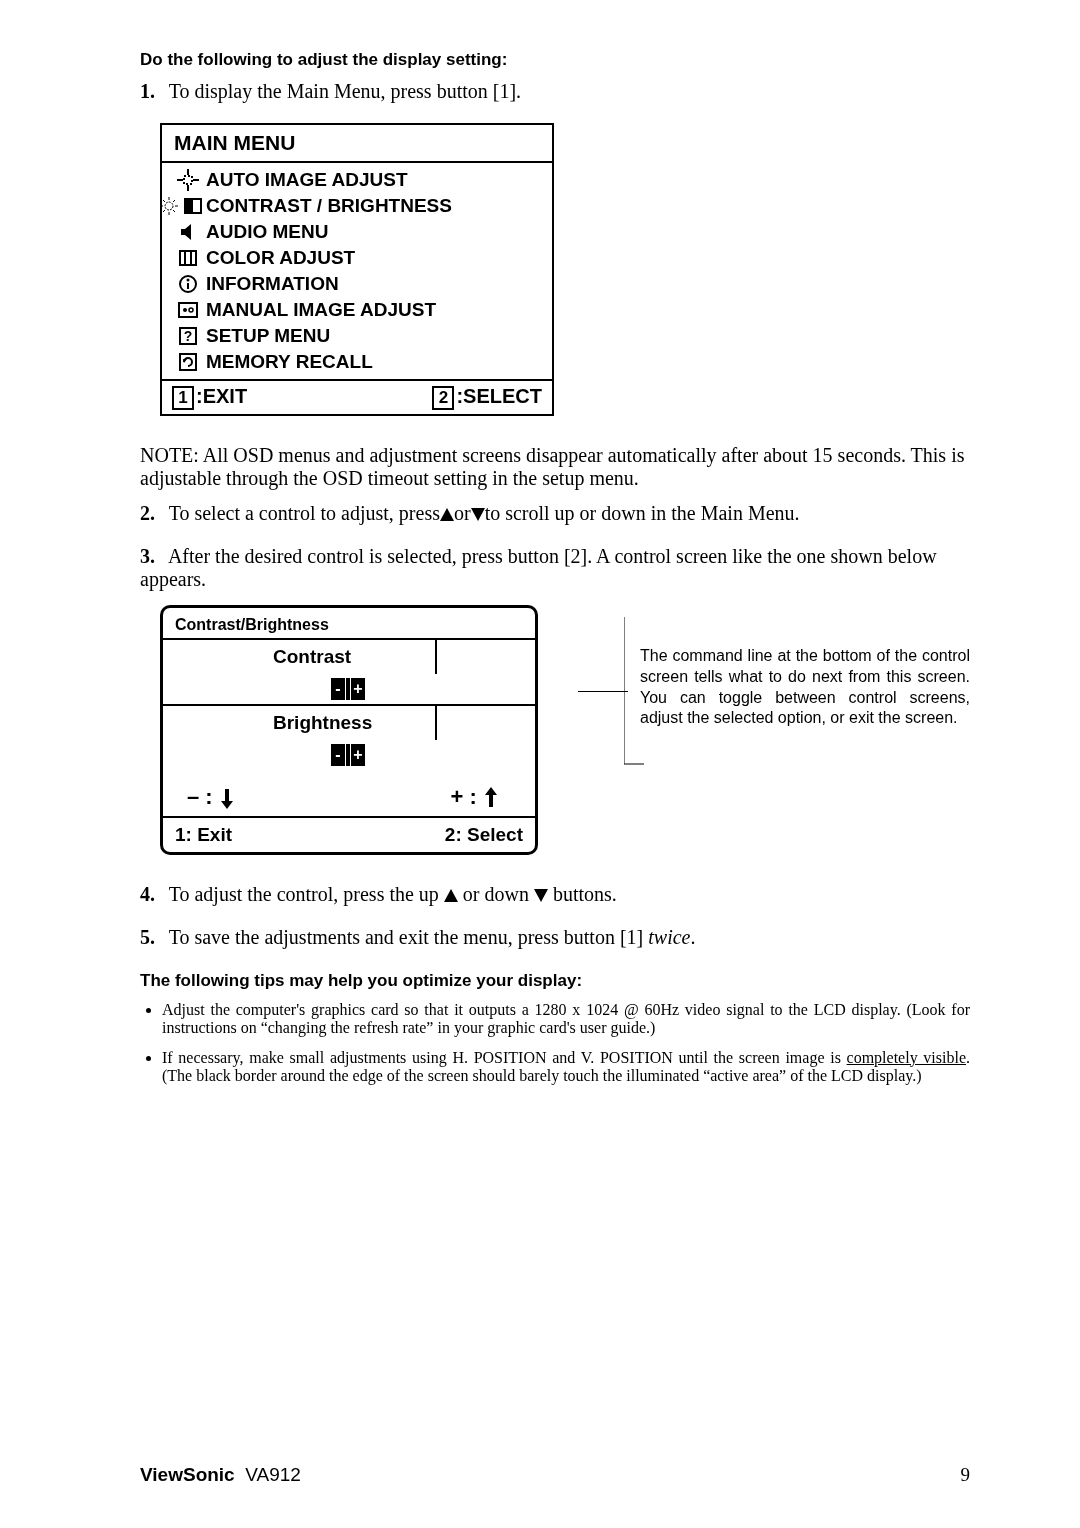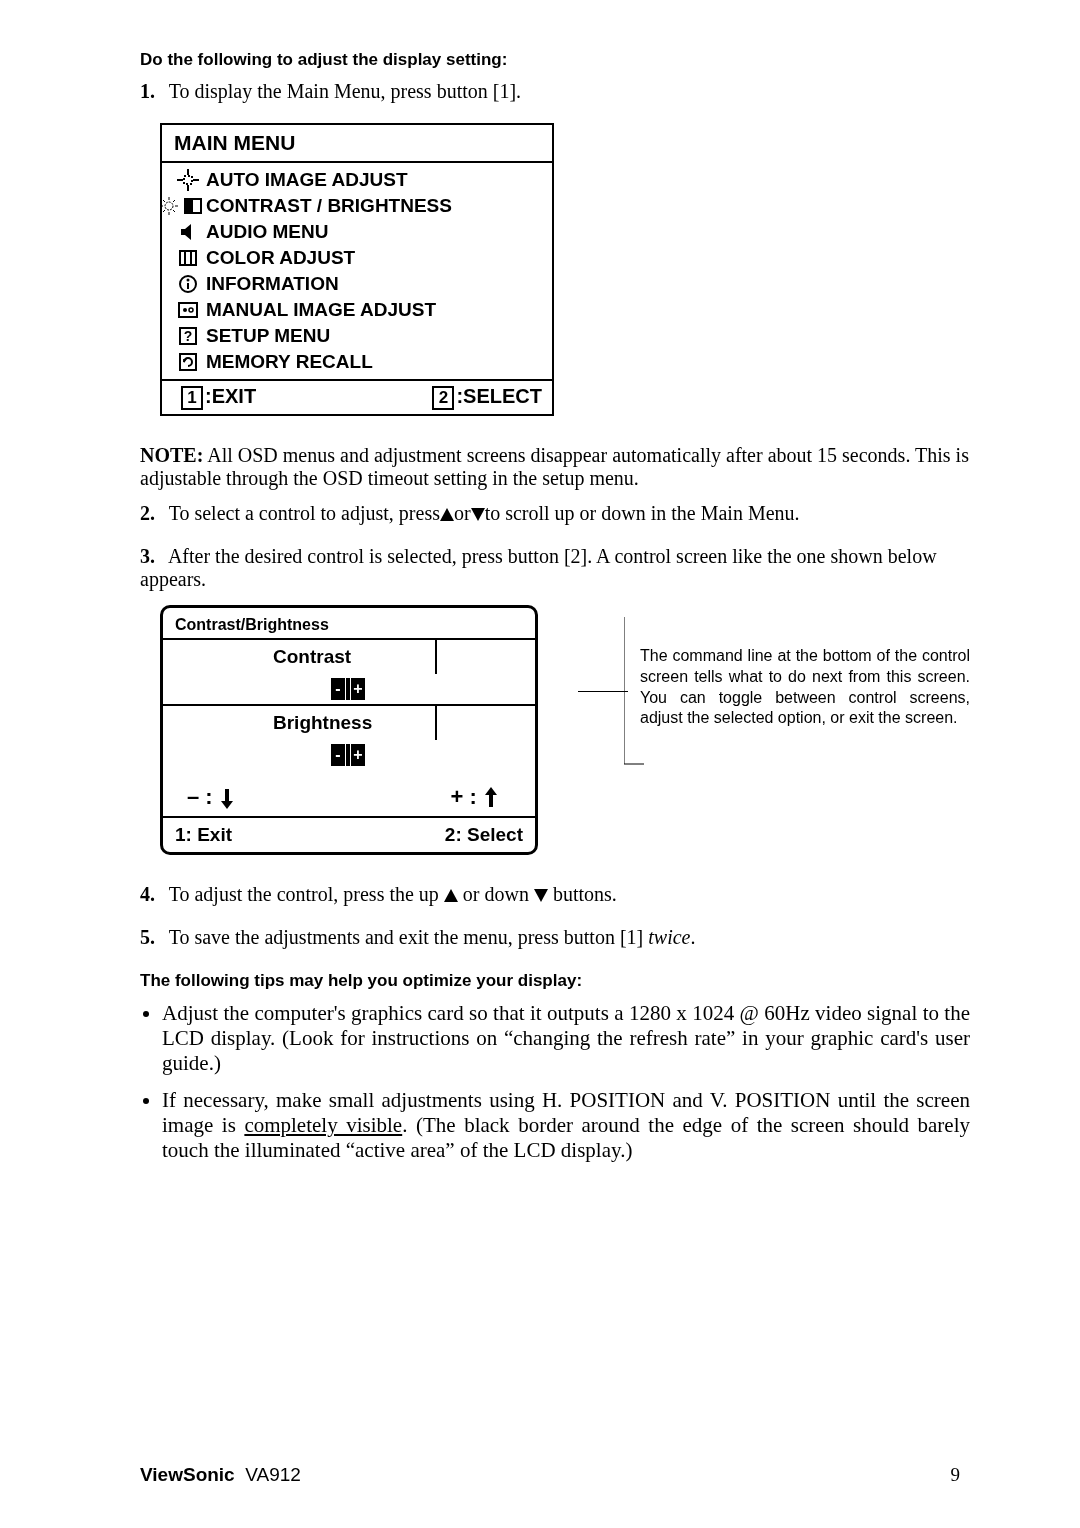--- a/index.html
+++ b/index.html
@@ -7,21 +7,21 @@
     padding: 0;
     font-family: "Times New Roman", Times, serif;
     background: #fff;
     color: #000;
     width: 1080px;
     height: 1528px;
     box-sizing: border-box;
     padding: 50px 110px 40px 140px;
     position: relative;
   }
-  .bold { font-weight: bold; }
+  .bold { font-weight: normal; }
   h2.section {
     font-family: Arial, Helvetica, sans-serif;
     font-weight: bold;
     font-size: 17px;
     margin: 0 0 10px 0;
   }
   .numlist {
     font-size: 20px;
     margin: 0 0 20px 0;
   }
@@ -57,21 +57,20 @@
     height: 24px;
     display: inline-flex;
     align-items: center;
     justify-content: center;
   }
   .mainmenu .mm-foot {
     padding: 4px 10px;
     display: flex;
     justify-content: space-between;
     font-size: 20px;
-    margin-left: 9px;
   }
   .keybox {
     border: 2px solid #000;
     display: inline-flex;
     align-items: center;
     justify-content: center;
     height: 20px;
     width: 18px;
     font-size: 17px;
     line-height: 1;
@@ -193,34 +192,34 @@
   }
   .note-leader {
     border-top: 1px solid #000;
     width: 50px;
     margin-top: 12px;
     margin-right: -20px;
     position: relative;
   }
 
   .bullet-list {
-    font-size: 21px;
+    font-size: 16px;
     padding-left: 22px;
   }
   .bullet-list li {
     text-align: justify;
     margin-bottom: 12px;
   }
   .u { text-decoration: underline; }
 
   .footer {
     position: absolute;
     bottom: 42px;
     left: 140px;
-    right: 120px;
+    right: 110px;
     display: flex;
     justify-content: space-between;
     font-size: 19px;
   }
   .footer .left { font-family: Arial, sans-serif; }
   .footer .left b { font-weight: bold; }
   .footer .right { font-family: "Times New Roman", serif; }
 </style>
 </head>
 <body>

